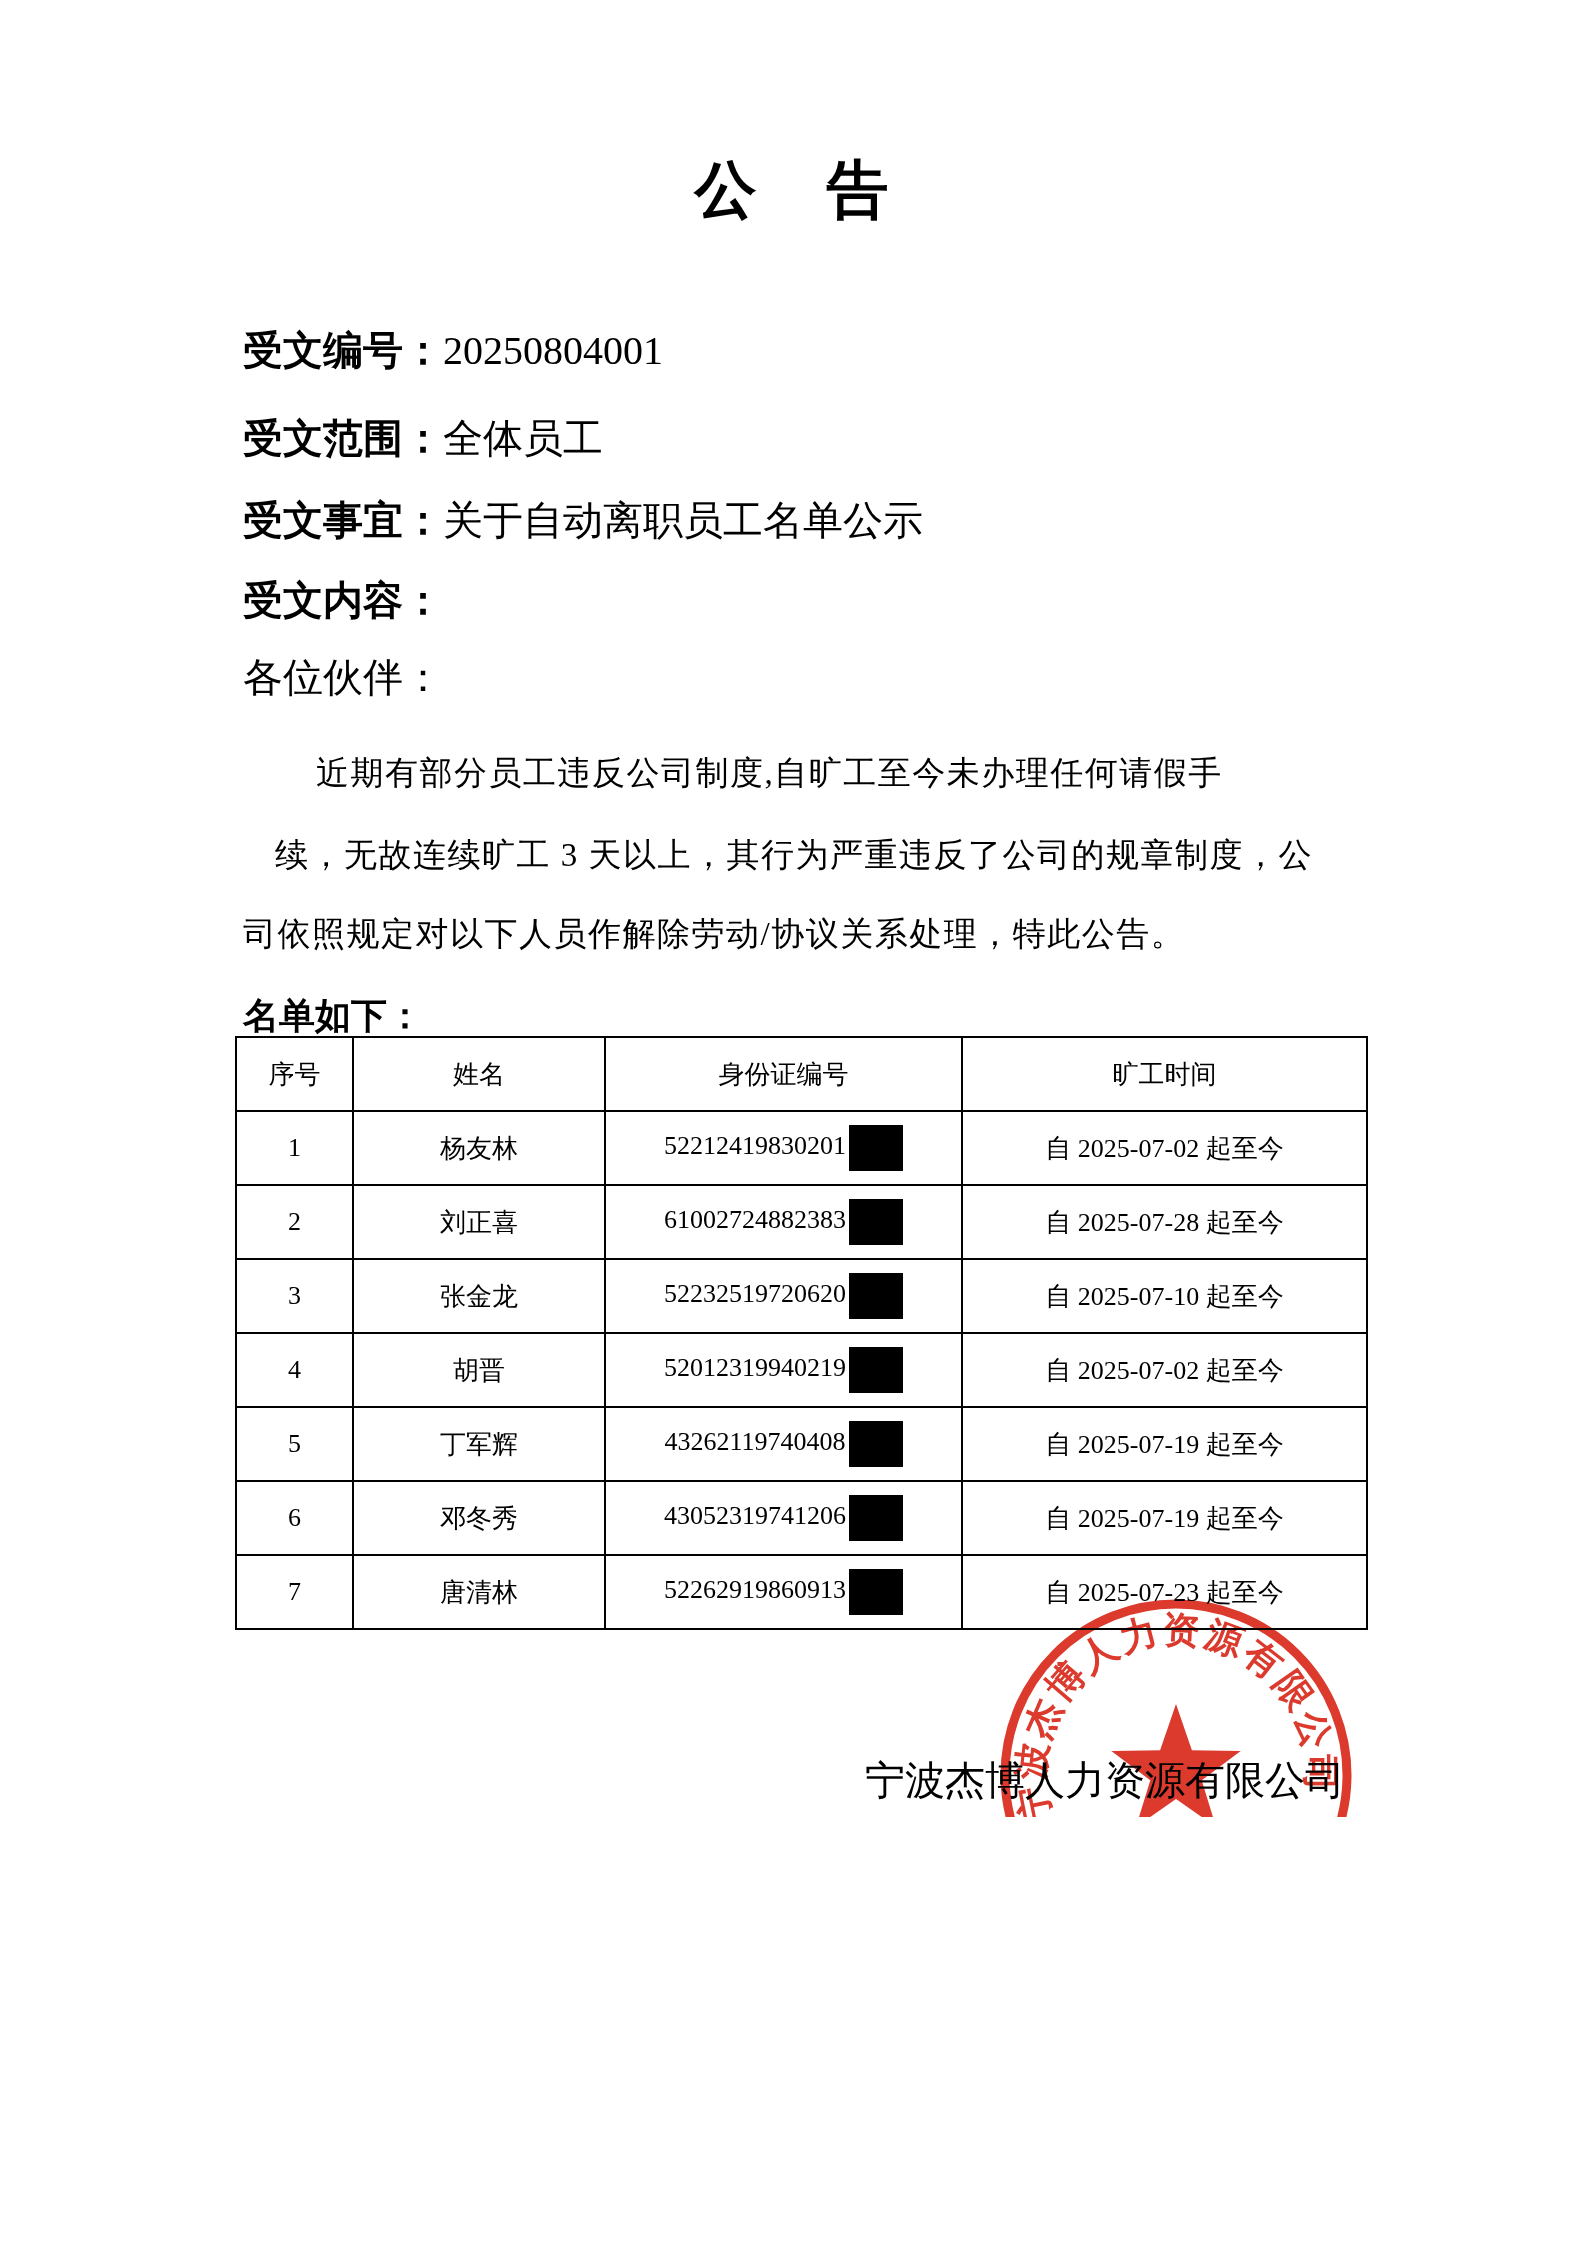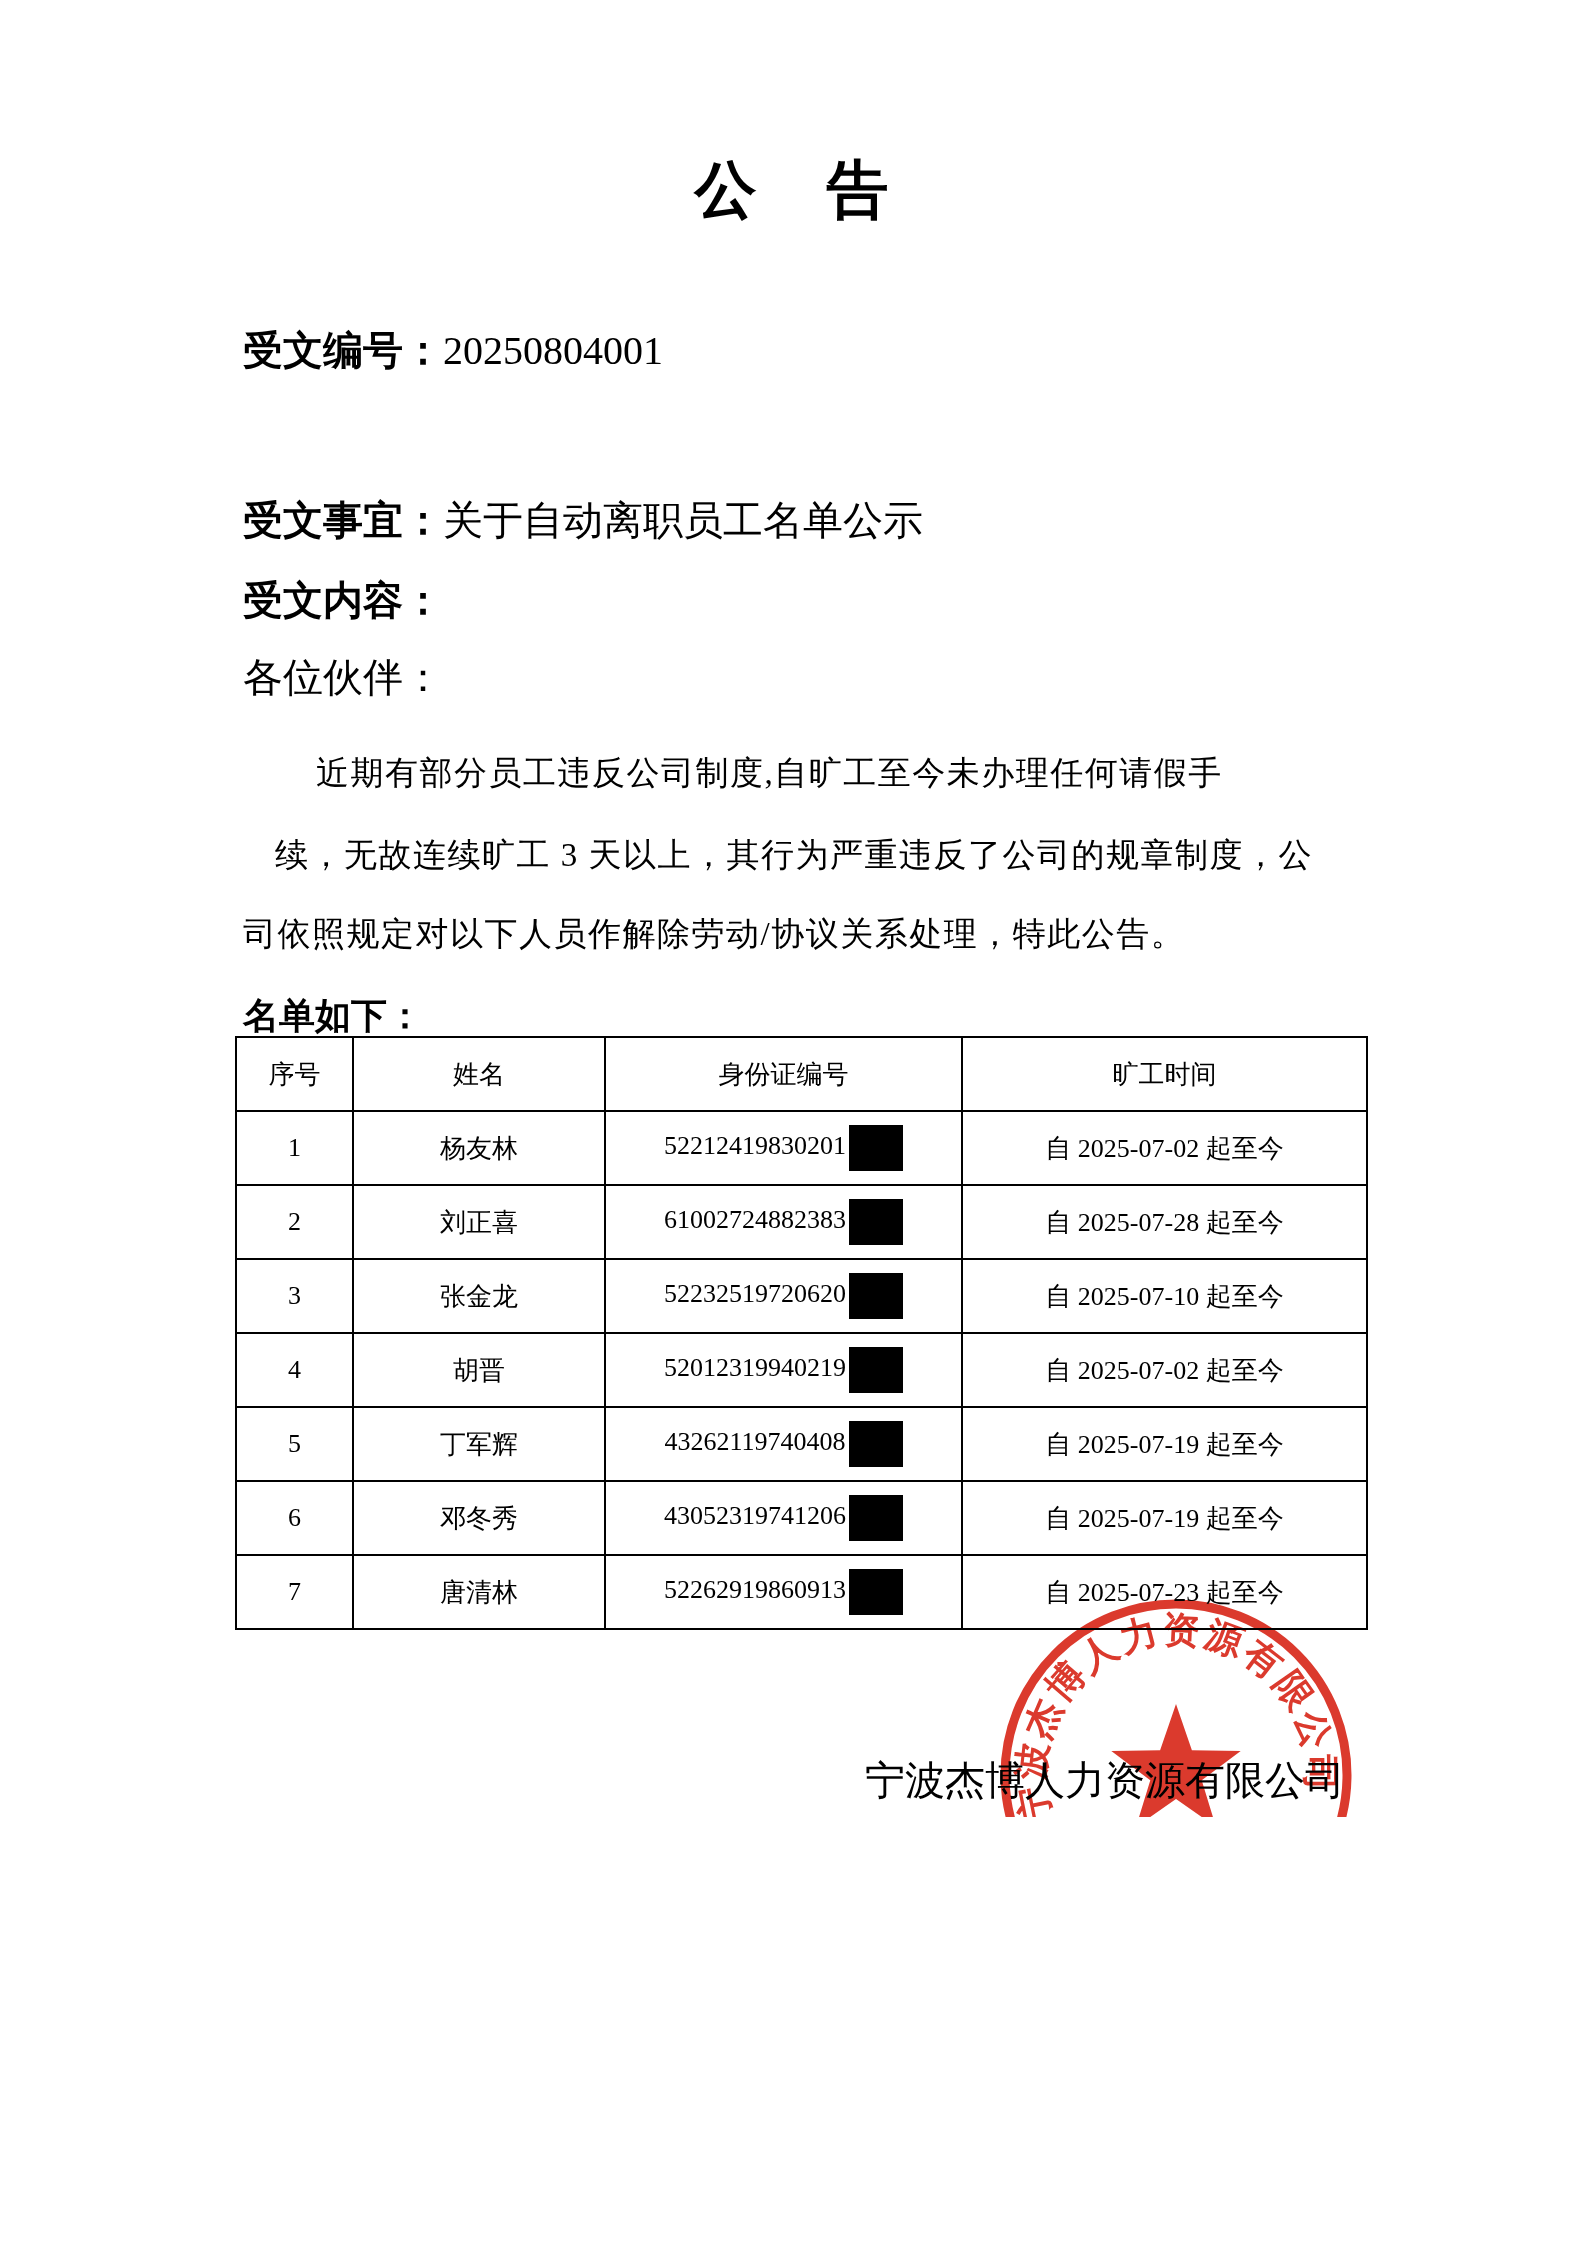--- a/index.html
+++ b/index.html
@@ -43,20 +43,23 @@
 </style>
 </head>
 <body>
 
 <div class="page">
 
   <h1 class="title">公　告</h1>
 
   <div class="field f1">
     <span class="lbl">受文编号：</span><span>20250804001</span>
+  </div>
+  <div class="field f2">
+    <span class="lbl">受文范围：</span><span>全体员工</span>
   </div>
   <div class="field f3">
     <span class="lbl">受文事宜：</span><span>关于自动离职员工名单公示</span>
   </div>
   <div class="field f4">
     <span class="lbl">受文内容：</span><span></span>
   </div>
 
   <div class="salutation">各位伙伴：</div>
 

